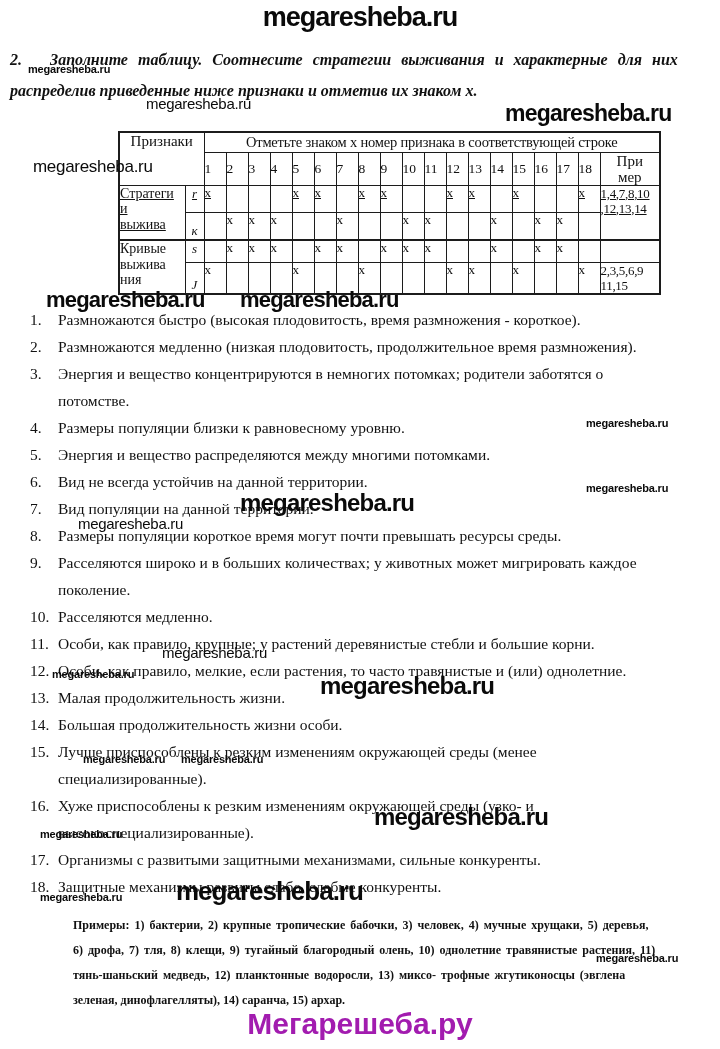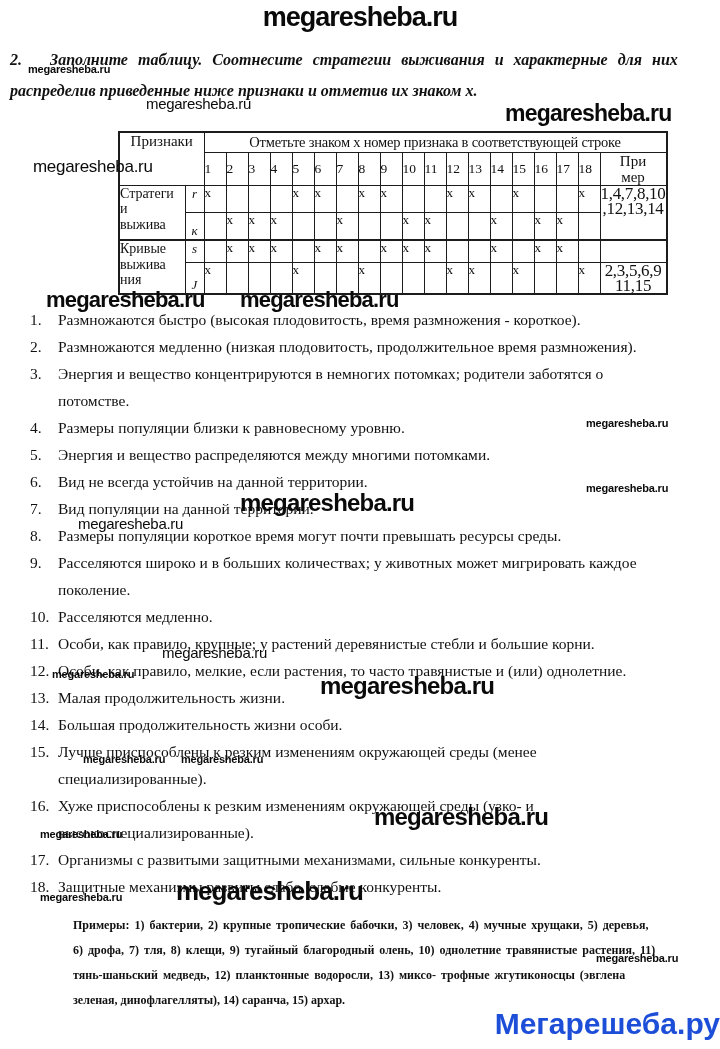--- a/index.html
+++ b/index.html
@@ -1,45 +1,45 @@
 <!DOCTYPE html>
 <html><head>
 <meta charset="utf-8">
 <style>
   html,body{margin:0;padding:0;background:#e8e8e8;}
   .page{position:relative;width:720px;height:1049px;background:#ffffff;overflow:hidden;
         font-family:"Liberation Serif",serif;color:#111;margin:0 auto;}
   .brand-top{position:absolute;top:2px;left:0;right:0;text-align:center;
         font-family:"Liberation Sans",sans-serif;font-weight:bold;font-size:27px;letter-spacing:-1px;color:#0a0a0a;}
-  .brand-bottom{position:absolute;top:1007px;left:0;right:0;text-align:right;
-        font-family:"Liberation Sans",sans-serif;font-weight:bold;font-size:30px;color:#1d4ed8;}
+  .brand-bottom{position:absolute;top:1007px;left:0;right:0;text-align:center;
+        font-family:"Liberation Sans",sans-serif;font-weight:bold;font-size:30px;color:#a21caf;}
 
   
   .task{position:absolute;top:44px;left:10px;width:700px;}
   .task-line{font-style:italic;font-weight:bold;font-size:16px;line-height:31px;white-space:nowrap;}
   .task-line.stretch{word-spacing:6px;}
   .task-num{display:inline-block;margin-right:28px;}
 
   
   .grid{position:absolute;left:86px;top:131px;border-collapse:collapse;table-layout:fixed;color:#111;}
   .grid td{border:1px solid #1c1c1c;padding:0;overflow:hidden;}
   .grid{border:2px solid #1c1c1c;margin-left:32px;}
   tr.h1{height:20px;} tr.h2{height:33px;}
-  tr.row-r{height:27px;} tr.row-k{height:28px;} tr.row-s{height:22px;} tr.row-j{height:24px;}
+  tr.row-r{height:27px;text-decoration:underline;} tr.row-k{height:28px;} tr.row-s{height:22px;} tr.row-j{height:24px;}
   tr.row-s td{border-top-width:2px;}
   .c-corner{font-size:15px;text-align:center;vertical-align:top;}
   .c-span{font-size:14.5px;text-align:center;vertical-align:middle;letter-spacing:-0.2px;}
   .c-num{font-size:13.5px;text-align:left;padding-left:2px;vertical-align:middle;}
   .c-exh{font-size:15px;text-align:center;white-space:pre-line;line-height:16px;vertical-align:middle;}
   .c-group{font-size:14px;white-space:pre-line;line-height:15.5px;padding-left:2px;vertical-align:top;}
   .c-letter{font-style:italic;font-size:13px;text-align:center;}
   tr.row-r .c-letter,tr.row-s .c-letter{vertical-align:top;}
   tr.row-k .c-letter,tr.row-j .c-letter{vertical-align:bottom;}
   .c-mark{font-size:13px;line-height:14px;padding:2px 0 0 3px;vertical-align:top;}
-  .ex{font-size:17px;white-space:pre-line;line-height:15px;vertical-align:top;text-align:center;
+  .ex{font-size:13px;white-space:pre-line;line-height:15px;vertical-align:top;text-align:left;
       padding:1px 0 0 1px;letter-spacing:-0.3px;}
 
   
   .features{position:absolute;left:30px;top:306px;width:672px;}
   .feat{display:flex;font-size:15.5px;line-height:27px;}
   .feat-num{width:28px;flex:none;}
   .feat-text{flex:1;white-space:pre;}
 
   
   .examples{position:absolute;left:73px;top:913px;width:632px;

